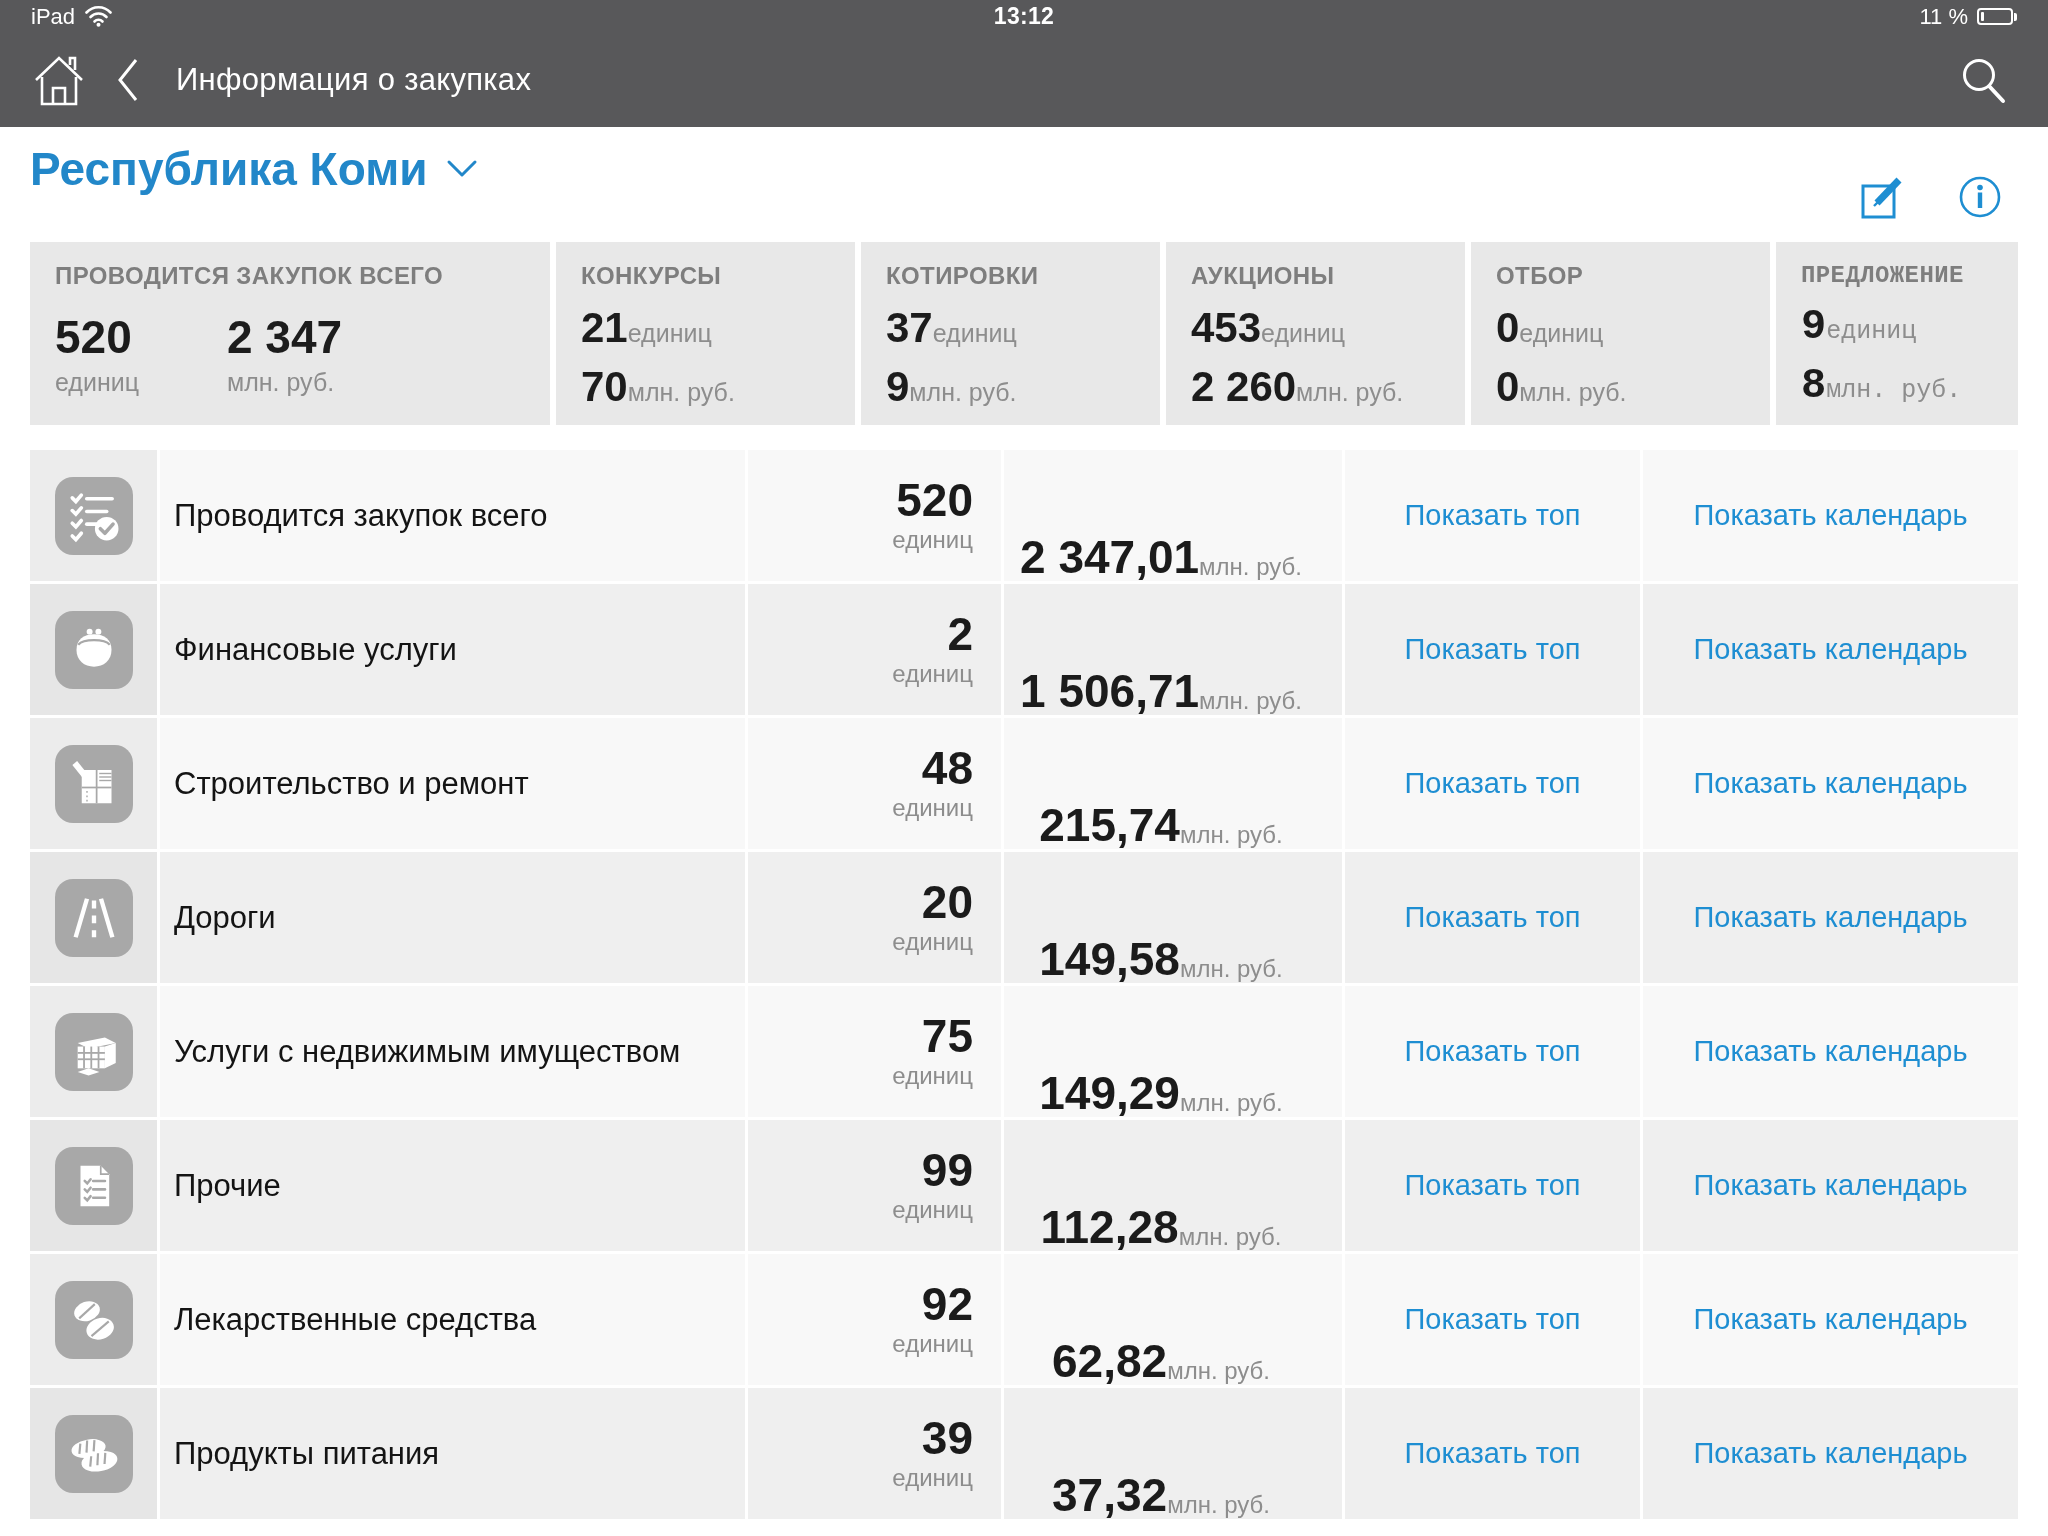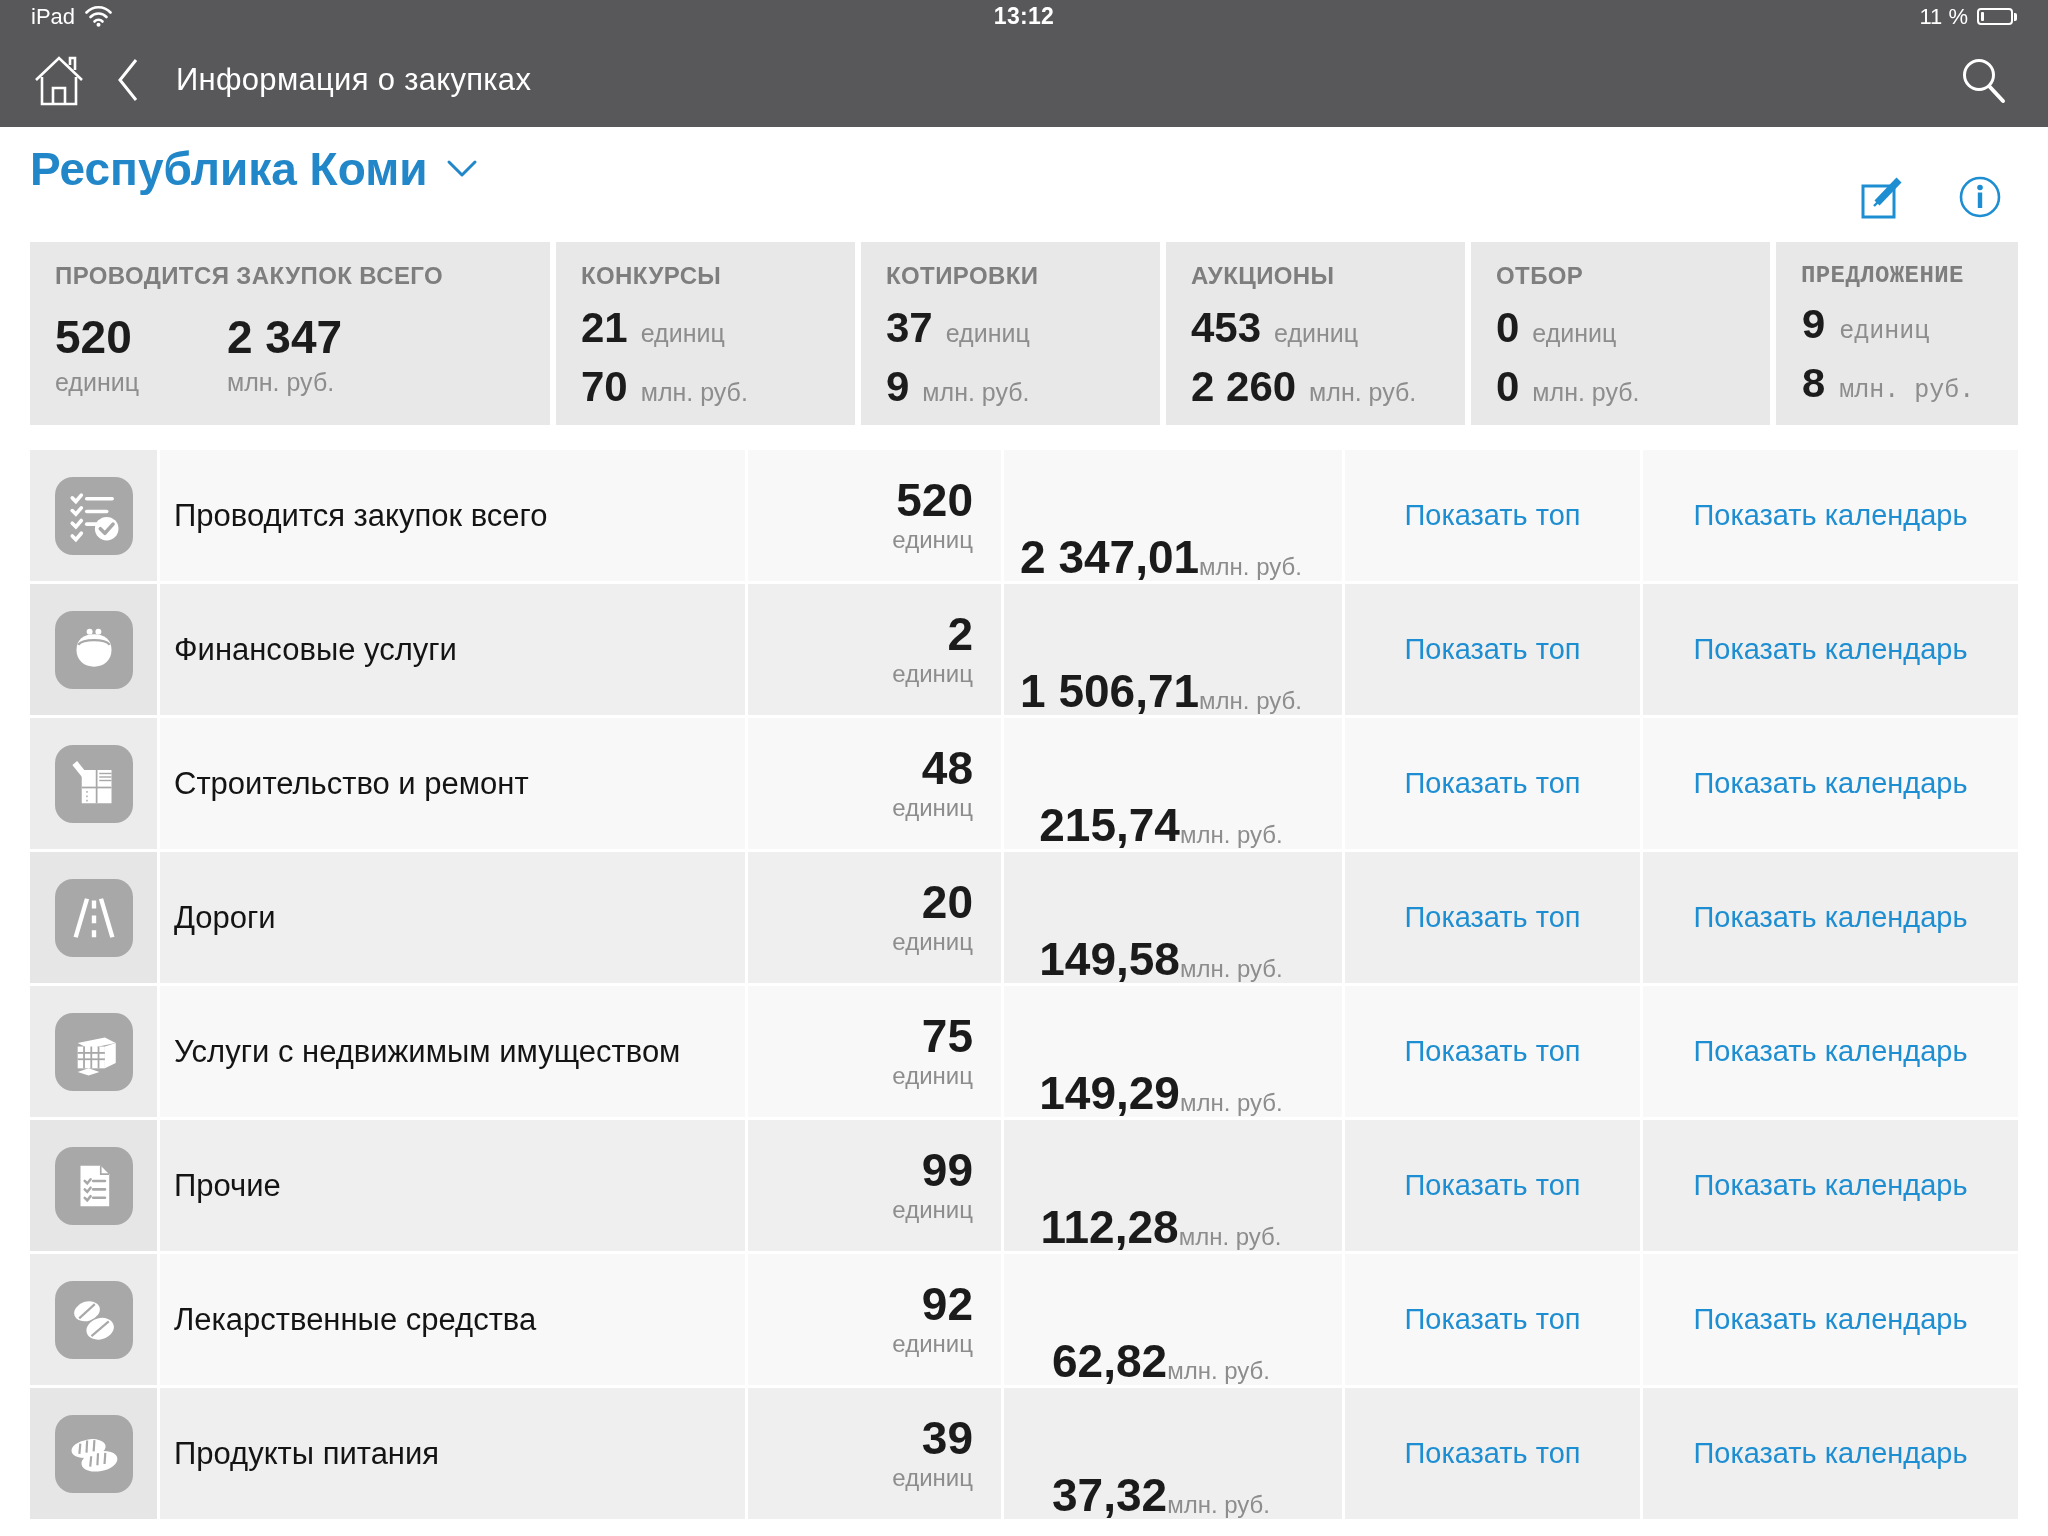--- a/index.html
+++ b/index.html
@@ -45,21 +45,21 @@
   
   .cards { display:flex; gap:6px; margin-top:46px; }
   .card { background:#e8e8e8; height:183px; padding:20px 25px; }
   .card-title { font-size:24px; font-weight:700; color:#7e7e7e; letter-spacing:.4px; white-space:nowrap; }
   .card-wide { width:520px; }
   .card-std  { width:299px; }
   .card-last { flex:1;font-family:Liberation Mono, monospace; }
   .card-cols { display:flex; gap:88px; margin-top:24px; }
   .cc-num { font-size:46px; font-weight:700; color:#1c1c1c; line-height:1; }
   .cc-sub { font-size:25px; color:#8d8d8d; margin-top:8px; }
-  .stat-line { display:flex; align-items:baseline; gap:13px; margin-top:17px; }
+  .stat-line { display:flex; align-items:baseline; margin-top:17px; }
   .stat-line .n { font-size:42px; font-weight:700; color:#1c1c1c; line-height:1; }
   .stat-line .u { font-size:25px; color:#8d8d8d; }
   
   .table { margin-top:25px; }
   .trow { display:flex; gap:3px; height:131px; margin-bottom:3px; }
   .cell { display:flex; }
   .trow.light .cell { background:#f8f8f8; }
   .trow.dark  .cell { background:#efefef; }
   .trow.light .cell-icon { background:#ececec; }
   .trow.dark  .cell-icon { background:#e6e6e6; }

